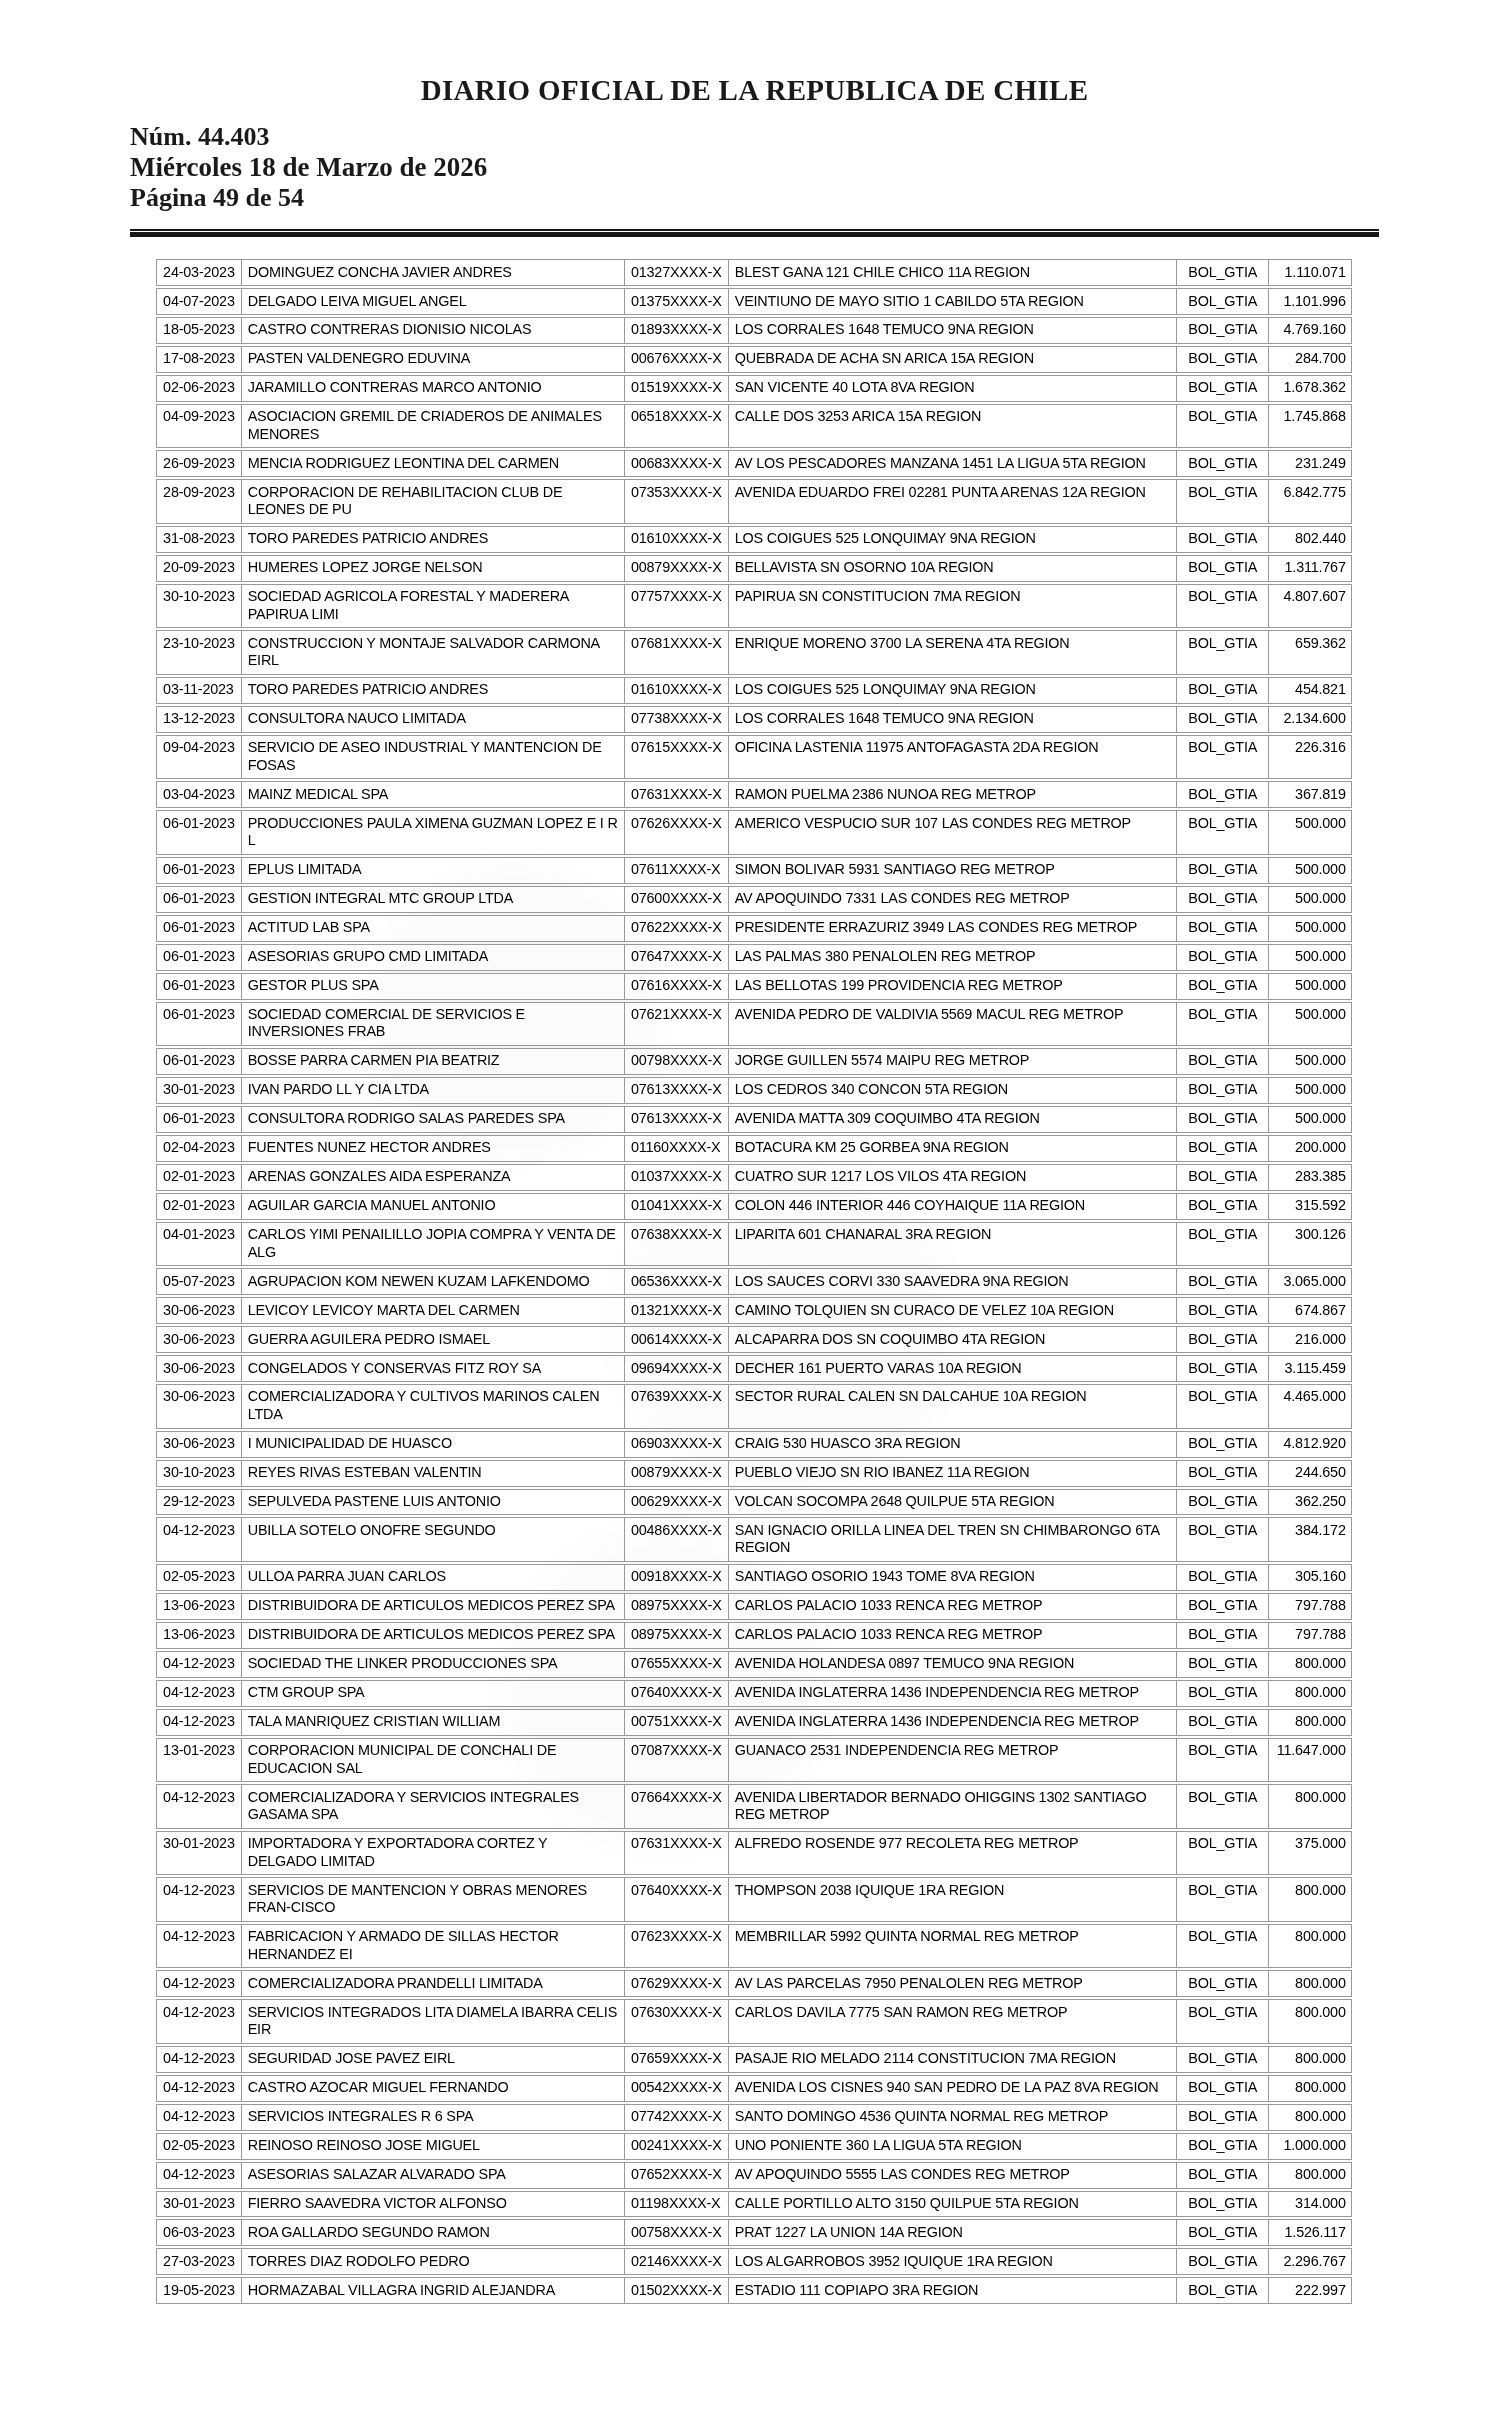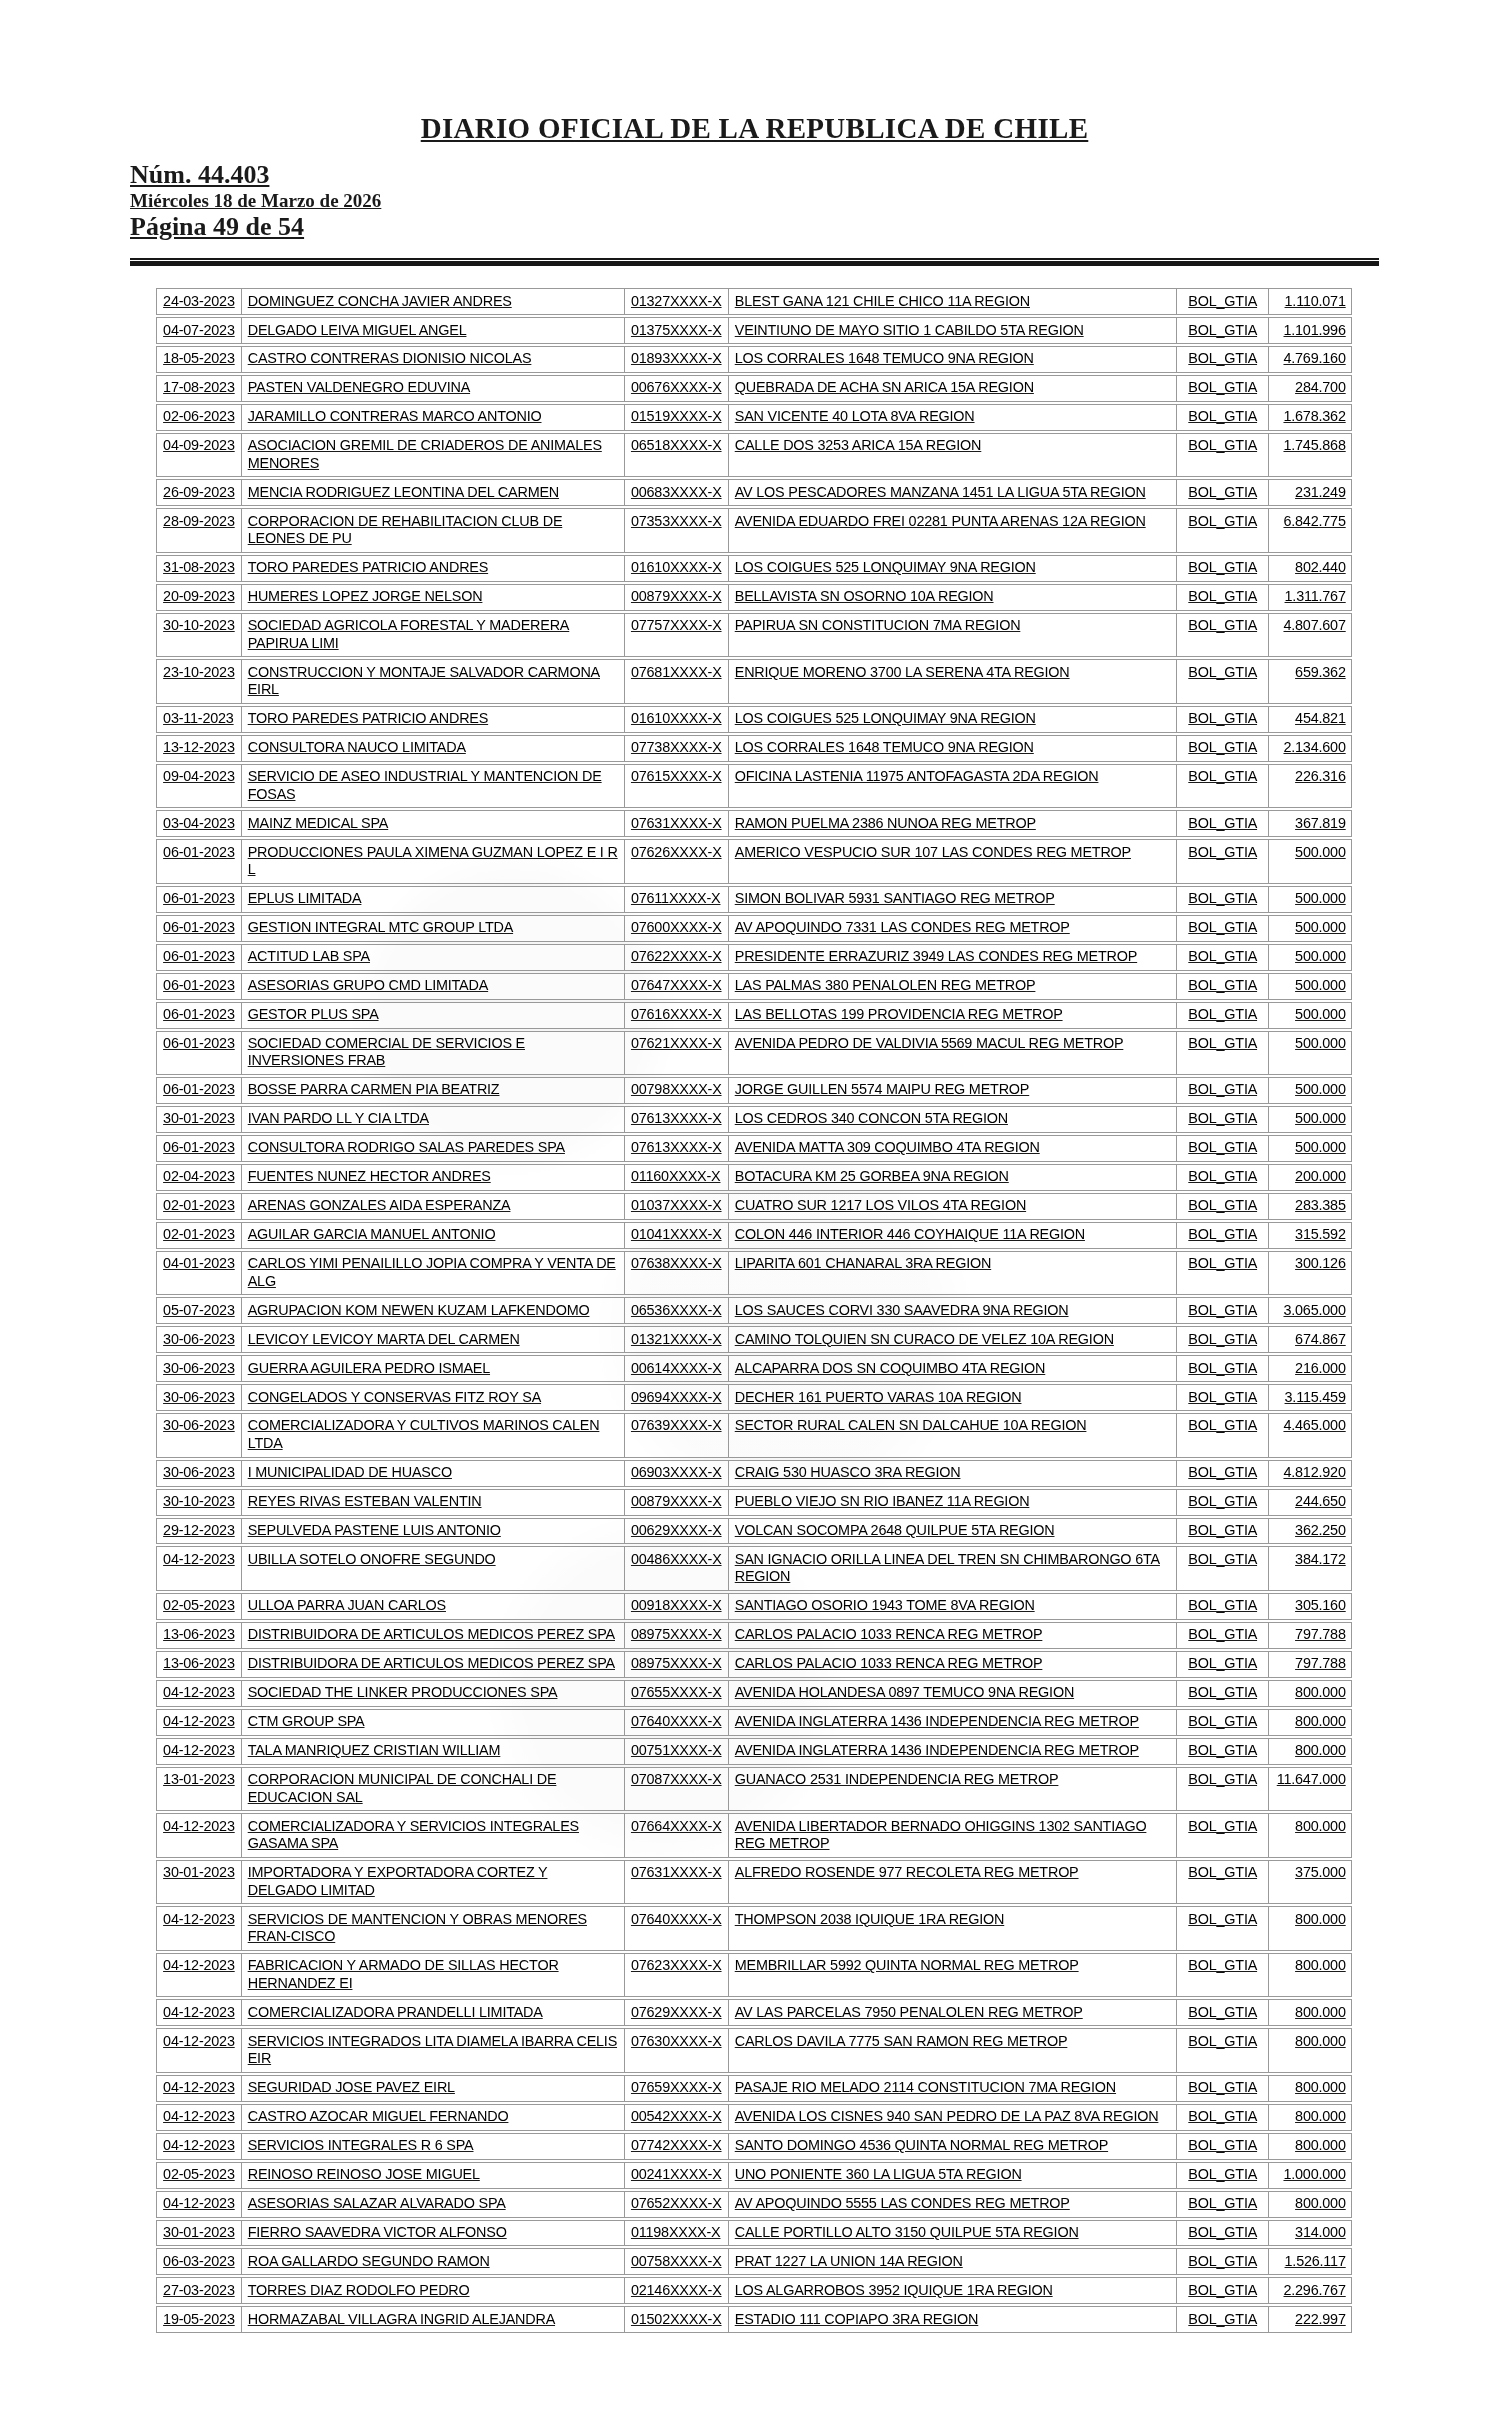--- a/index.html
+++ b/index.html
@@ -19,38 +19,37 @@
     position: absolute;
     left: 0; top: 0; right: 0; bottom: 0;
     pointer-events: none;
     background:
       radial-gradient(circle at 34% 42%, rgba(60,60,60,0.05) 0 126px, rgba(0,0,0,0) 167px),
       radial-gradient(circle at 52% 55%, rgba(60,60,60,0.04) 0 149px, rgba(0,0,0,0) 195px),
       radial-gradient(circle at 44% 70%, rgba(60,60,60,0.045) 0 138px, rgba(0,0,0,0) 184px);
   }
   .page {
     position: relative;
-    padding: 112px 130px 0 130px;
-    text-decoration: underline;
+    padding: 74px 130px 0 130px;
   }
   
   .masthead-title {
     text-align: center;
     font-weight: bold;
     font-size: 29px;
     letter-spacing: 0.3px;
   }
   .masthead-row {
     display: flex;
     align-items: baseline;
     margin-top: 15px;
     flex-direction: column;
   }
   .masthead-row .left  { flex: 1; text-align: left;  font-weight: bold; font-size: 26px; }
-  .masthead-row .mid   { flex: 2; text-align: left;font-weight: bold; font-size: 19px; }
+  .masthead-row .mid   { flex: 2; text-align: left;font-weight: bold; font-size: 27px; }
   .masthead-row .right { flex: 1; text-align: right; font-weight: bold; font-size: 26px; }
   .header-rule {
     margin-top: 16px;
     height: 7.5px;
     background: linear-gradient(#161616 0px, #161616 1.7px, #ffffff 1.7px, #ffffff 2.9px, #161616 2.9px, #161616 7.5px);
   }
   
   .records-table {
     margin: 20.7px 26.4px 0 26.4px;
     width: calc(100% - 53px);

